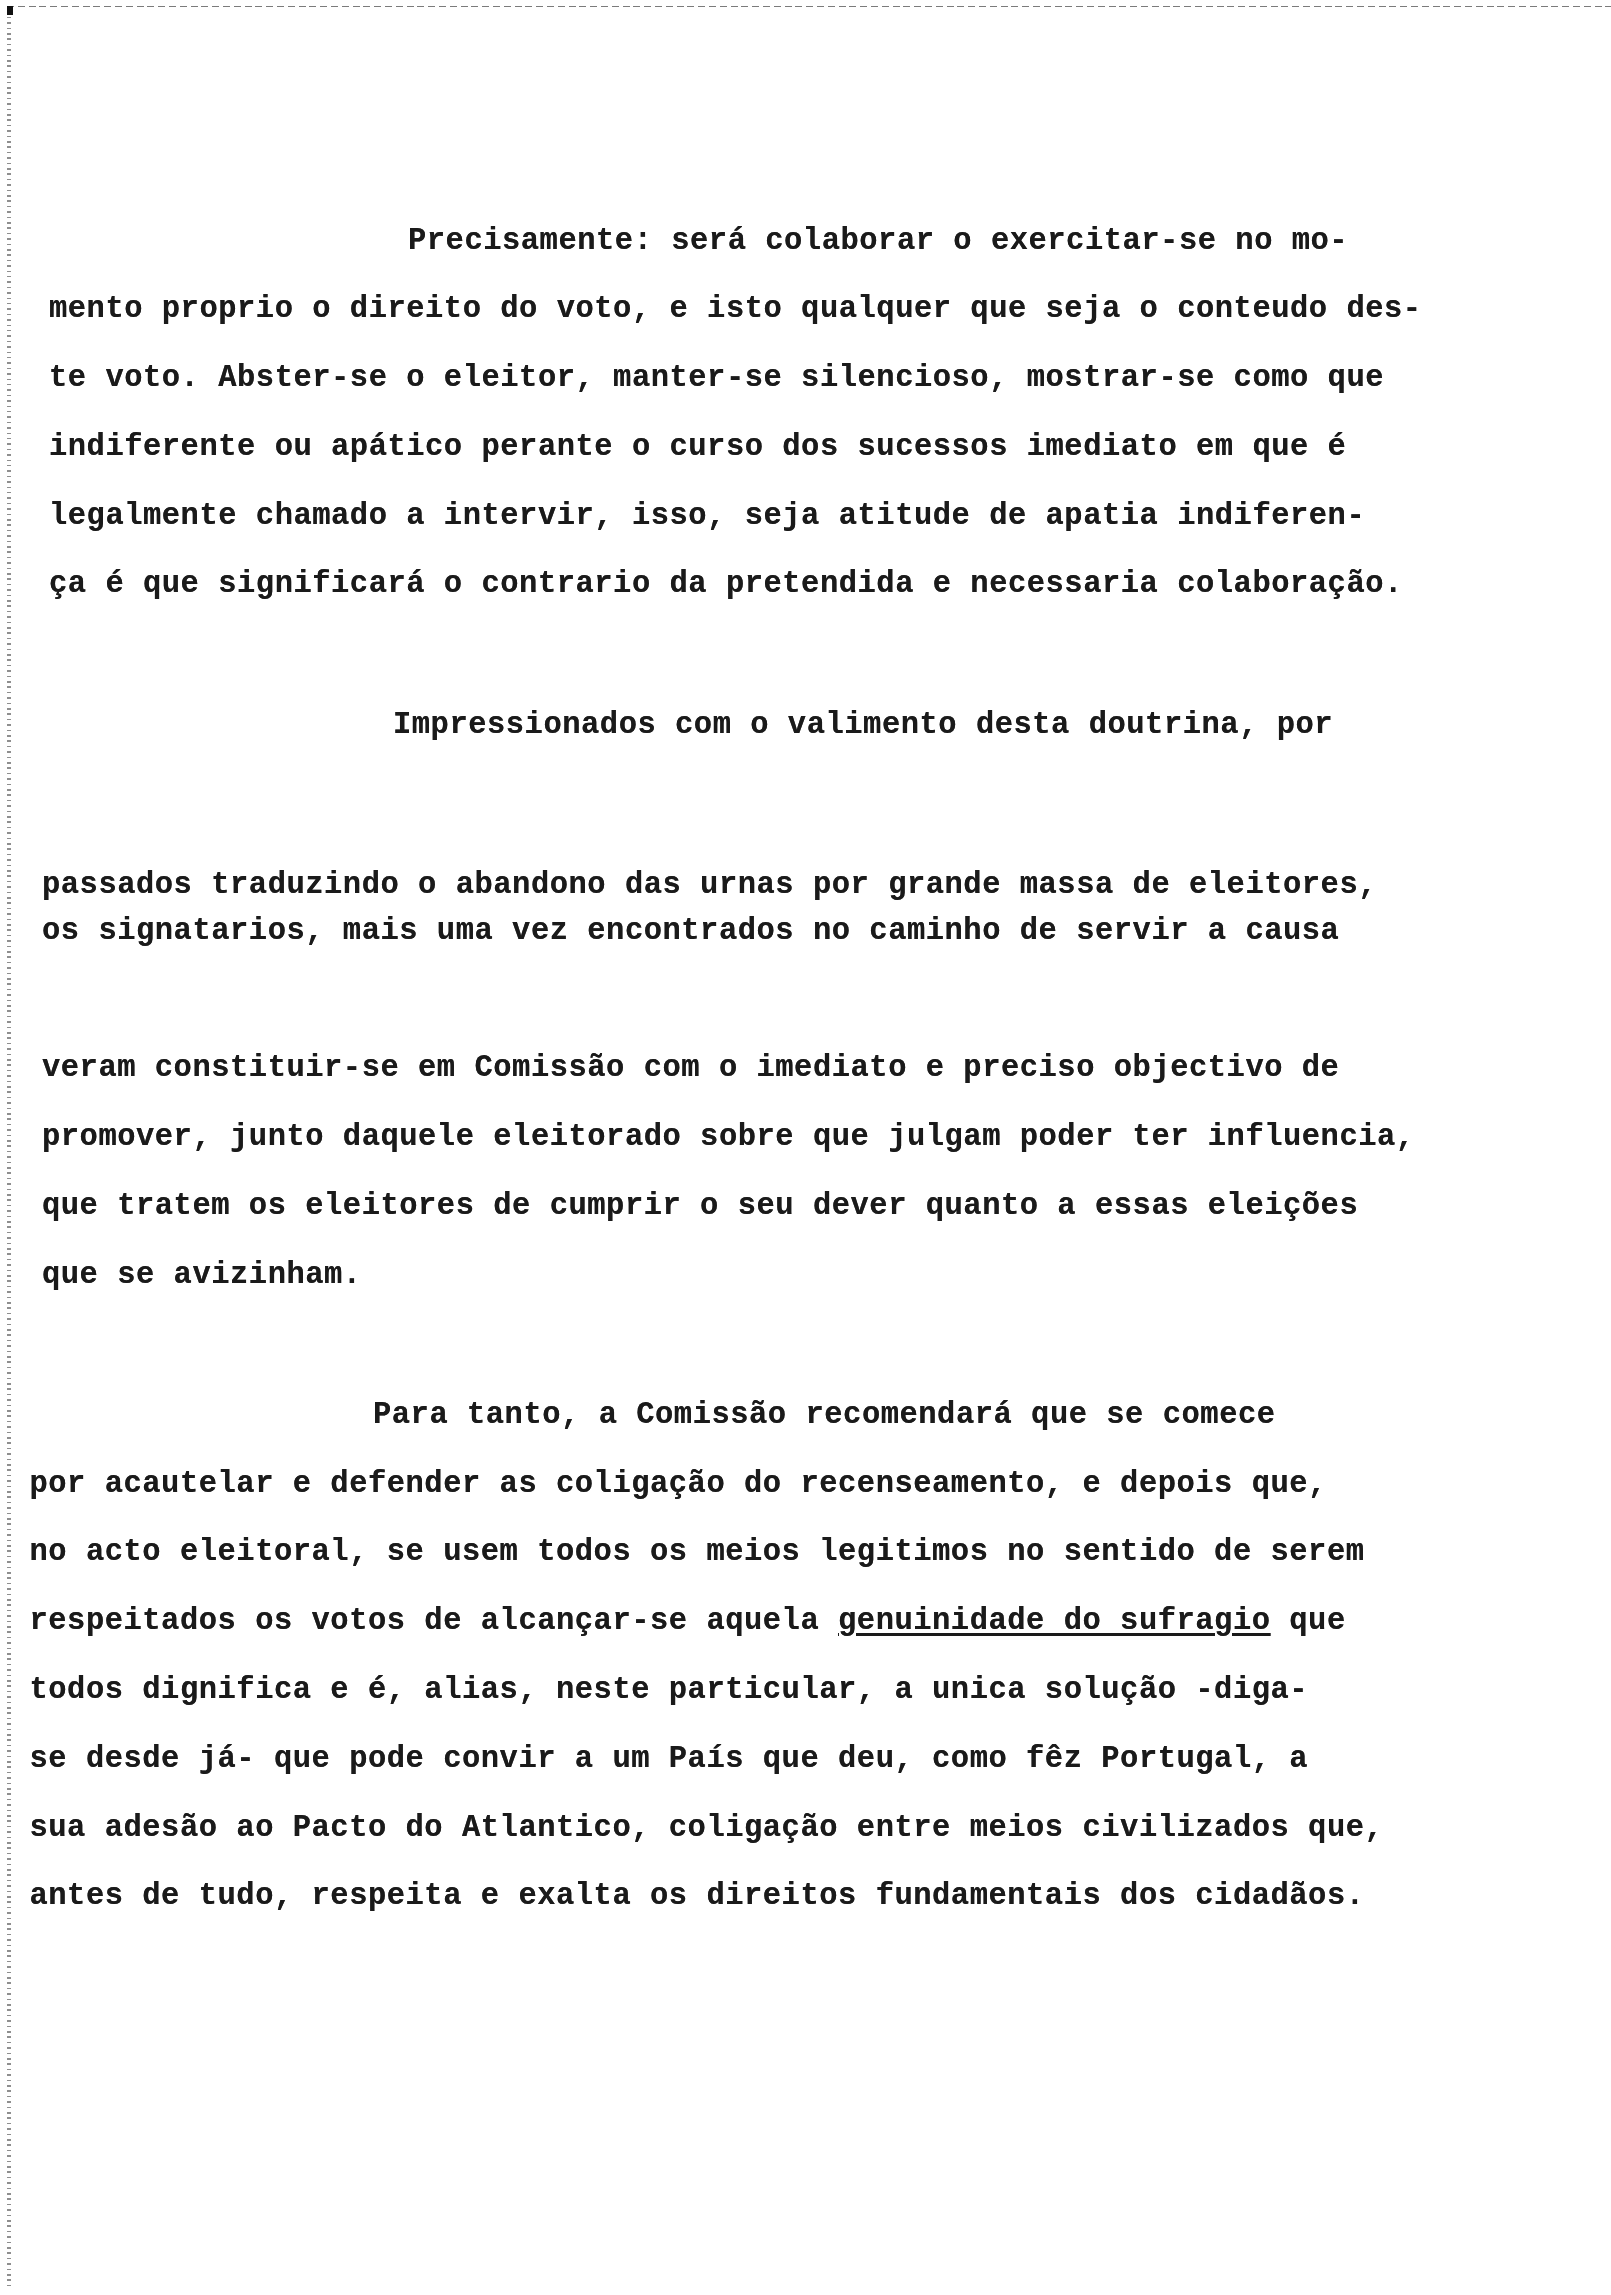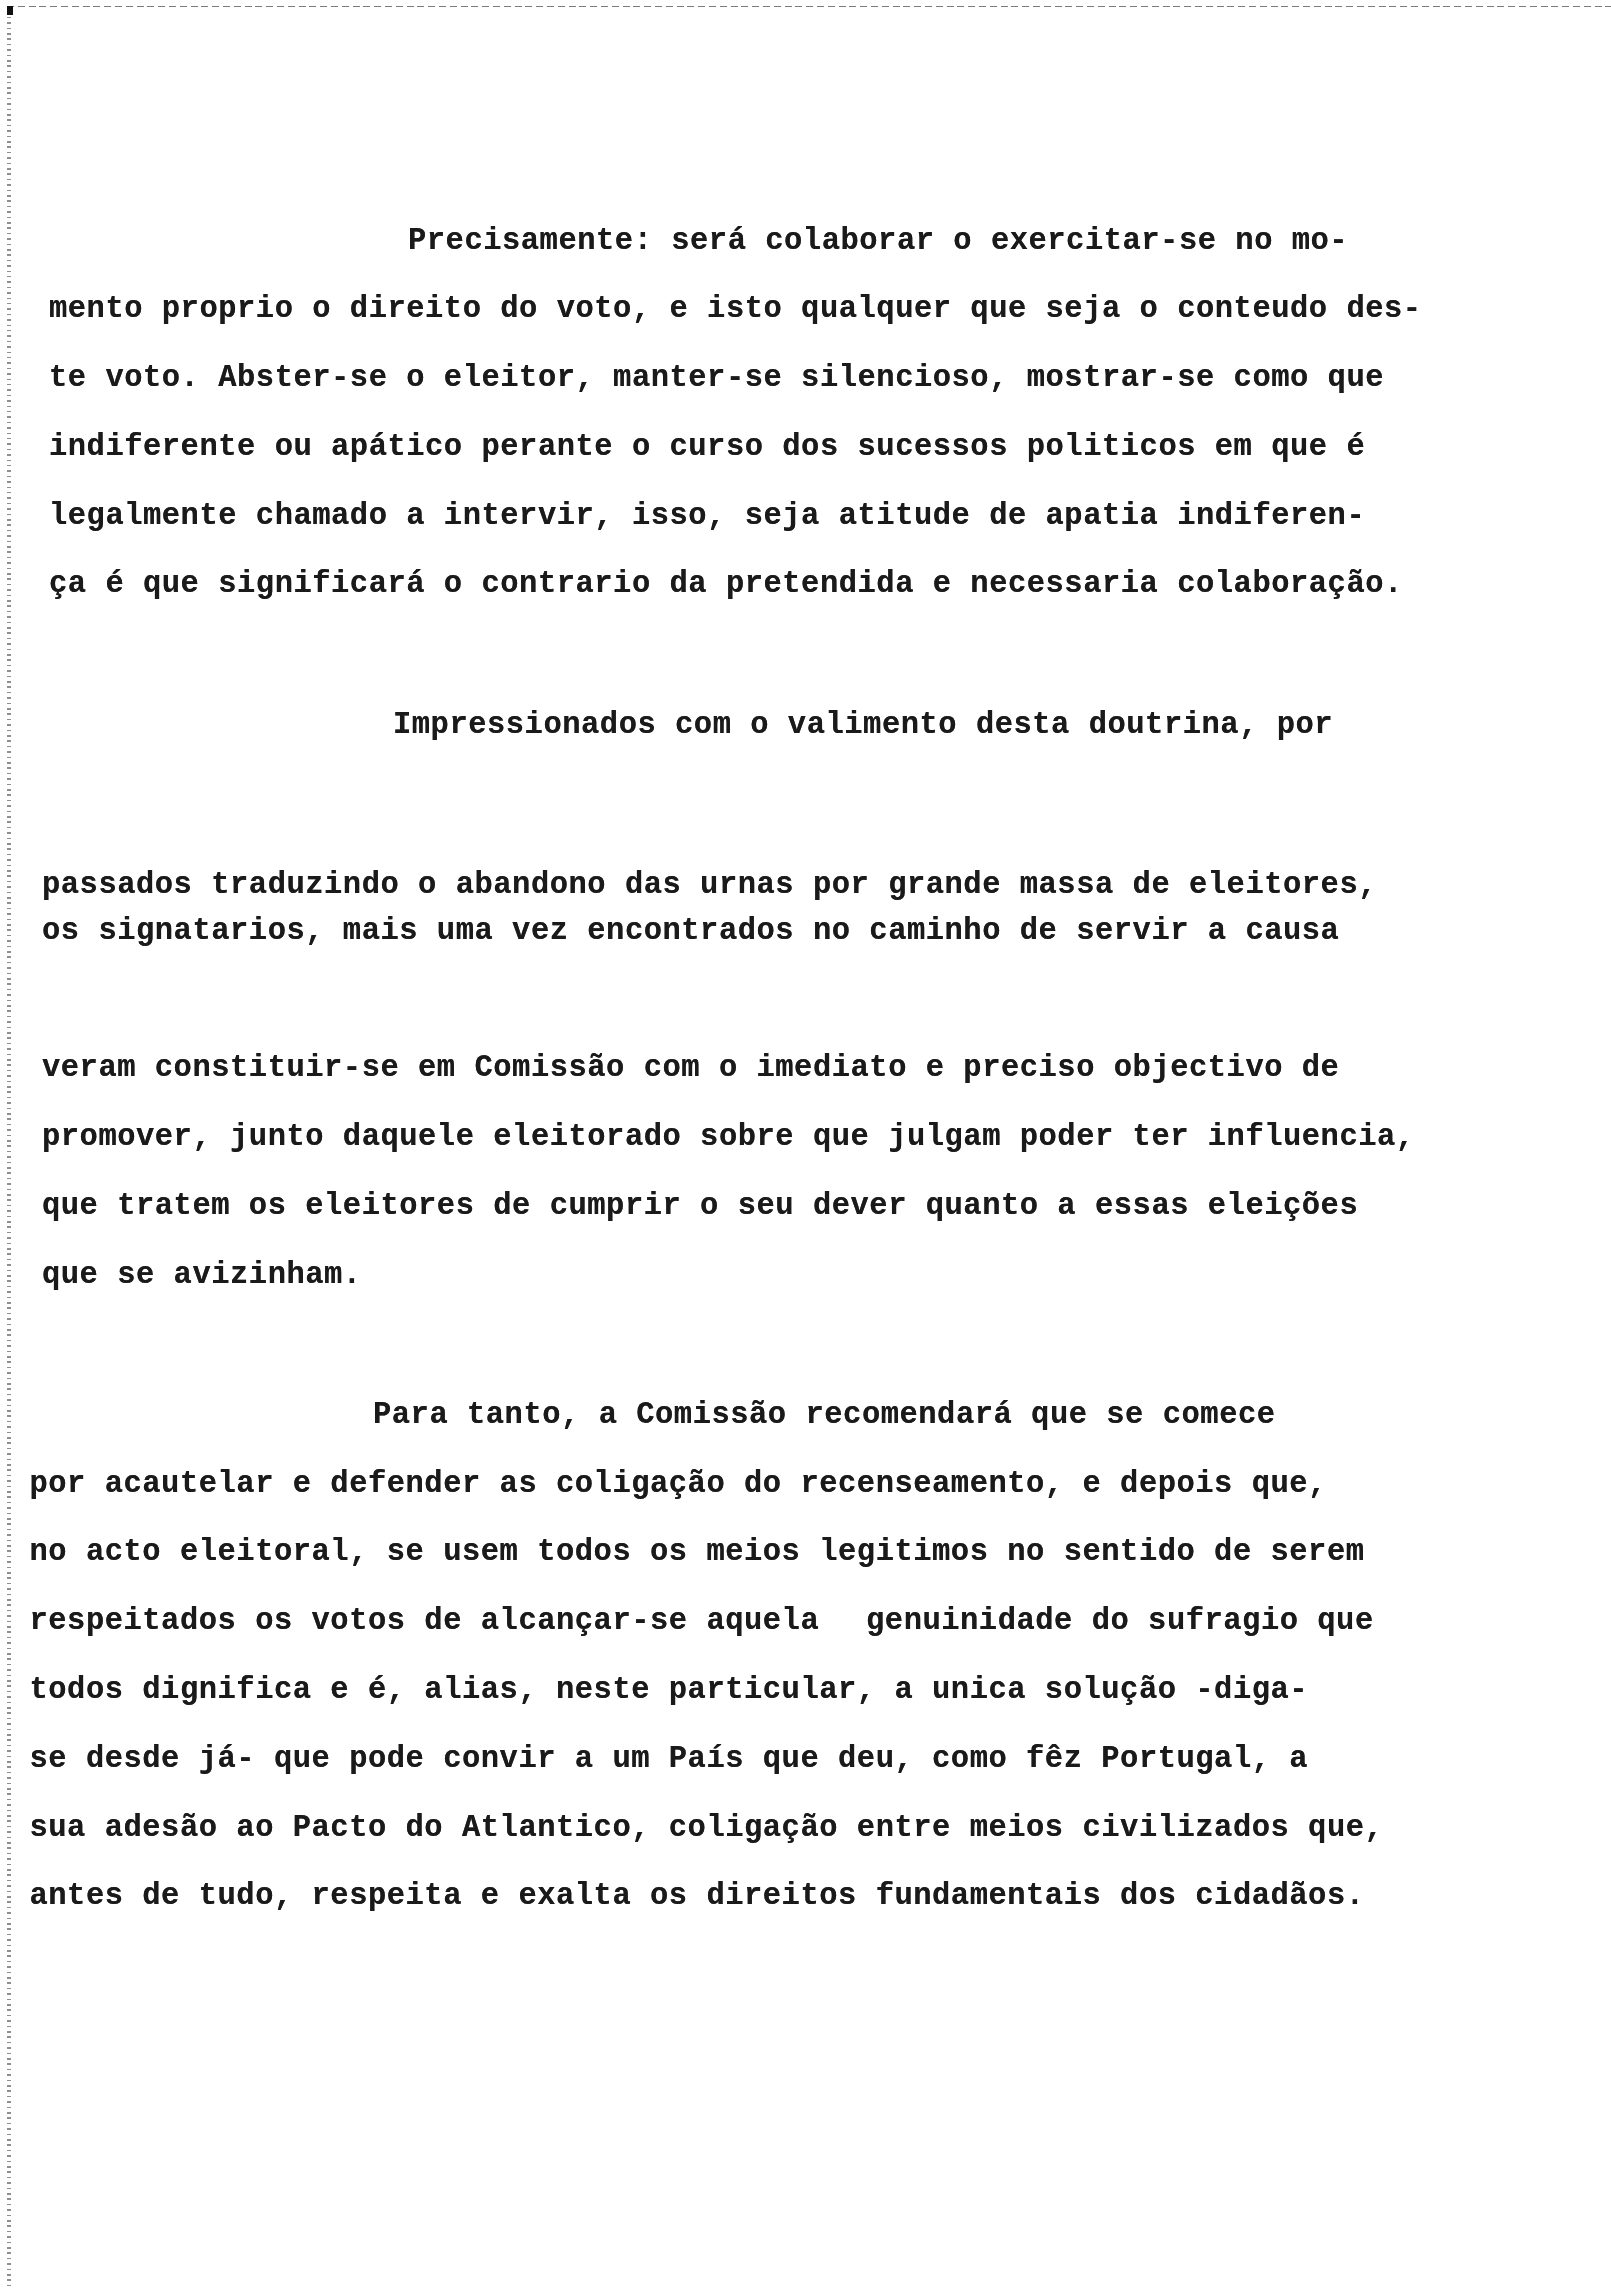--- a/index.html
+++ b/index.html
@@ -19,34 +19,34 @@
       opacity: 0.6;
     }
     .corner-mark { position: absolute; left: 6.9px; top: 5.9px; width: 5.9px; height: 8.8px; background: #111; }
     .line {
       position: absolute; white-space: pre;
       font-family: "Liberation Mono", "DejaVu Sans Mono", monospace;
       font-size: 30.5px; line-height: 34px; color: #1a1a1a; font-weight: bold;
       letter-spacing: 0.5px;
       text-shadow: 0 0 0.5px #555;
     }
-    .u { text-decoration-thickness: 2.9px; text-underline-offset: 3.9px; margin-left: 28px; }
+    .u { text-decoration: underline; text-decoration-thickness: 2.9px; text-underline-offset: 3.9px; }
   </style>
 </head>
 <body>
 
 <div class="page">
   <div class="edge-left"></div>
   <div class="edge-top"></div>
   <div class="corner-mark"></div>
 
   <div class="line" style="left:408px; top:224px;text-align:right;">Precisamente: será colaborar o exercitar-se no mo-</div>
   <div class="line" style="left:49px; top:292px;">mento proprio o direito do voto, e isto qualquer que seja o conteudo des-</div>
   <div class="line" style="left:49px; top:361px;">te voto. Abster-se o eleitor, manter-se silencioso, mostrar-se como que</div>
-  <div class="line" style="left:49px; top:430px;">indiferente ou apático perante o curso dos sucessos politicos em que é</div>
+  <div class="line" style="left:49px; top:430px;">indiferente ou apático perante o curso dos sucessos imediato em que é</div>
   <div class="line" style="left:49px; top:499px;">legalmente chamado a intervir, isso, seja atitude de apatia indiferen-</div>
   <div class="line" style="left:49px; top:567px;">ça é que significará o contrario da pretendida e necessaria colaboração.</div>
 
   <div class="line" style="left:393px; top:708px;">Impressionados com o valimento desta doutrina, por</div>
   <div class="line" style="left:42px; top:868px;">passados traduzindo o abandono das urnas por grande massa de eleitores,</div>
   <div class="line" style="left:42px; top:914px;">os signatarios, mais uma vez encontrados no caminho de servir a causa</div>
   <div class="line" style="left:42px; top:1051px;">veram constituir-se em Comissão com o imediato e preciso objectivo de</div>
   <div class="line" style="left:42px; top:1120px;">promover, junto daquele eleitorado sobre que julgam poder ter influencia,</div>
   <div class="line" style="left:42px; top:1189px;">que tratem os eleitores de cumprir o seu dever quanto a essas eleições</div>
   <div class="line" style="left:42px; top:1258px;">que se avizinham.</div>

